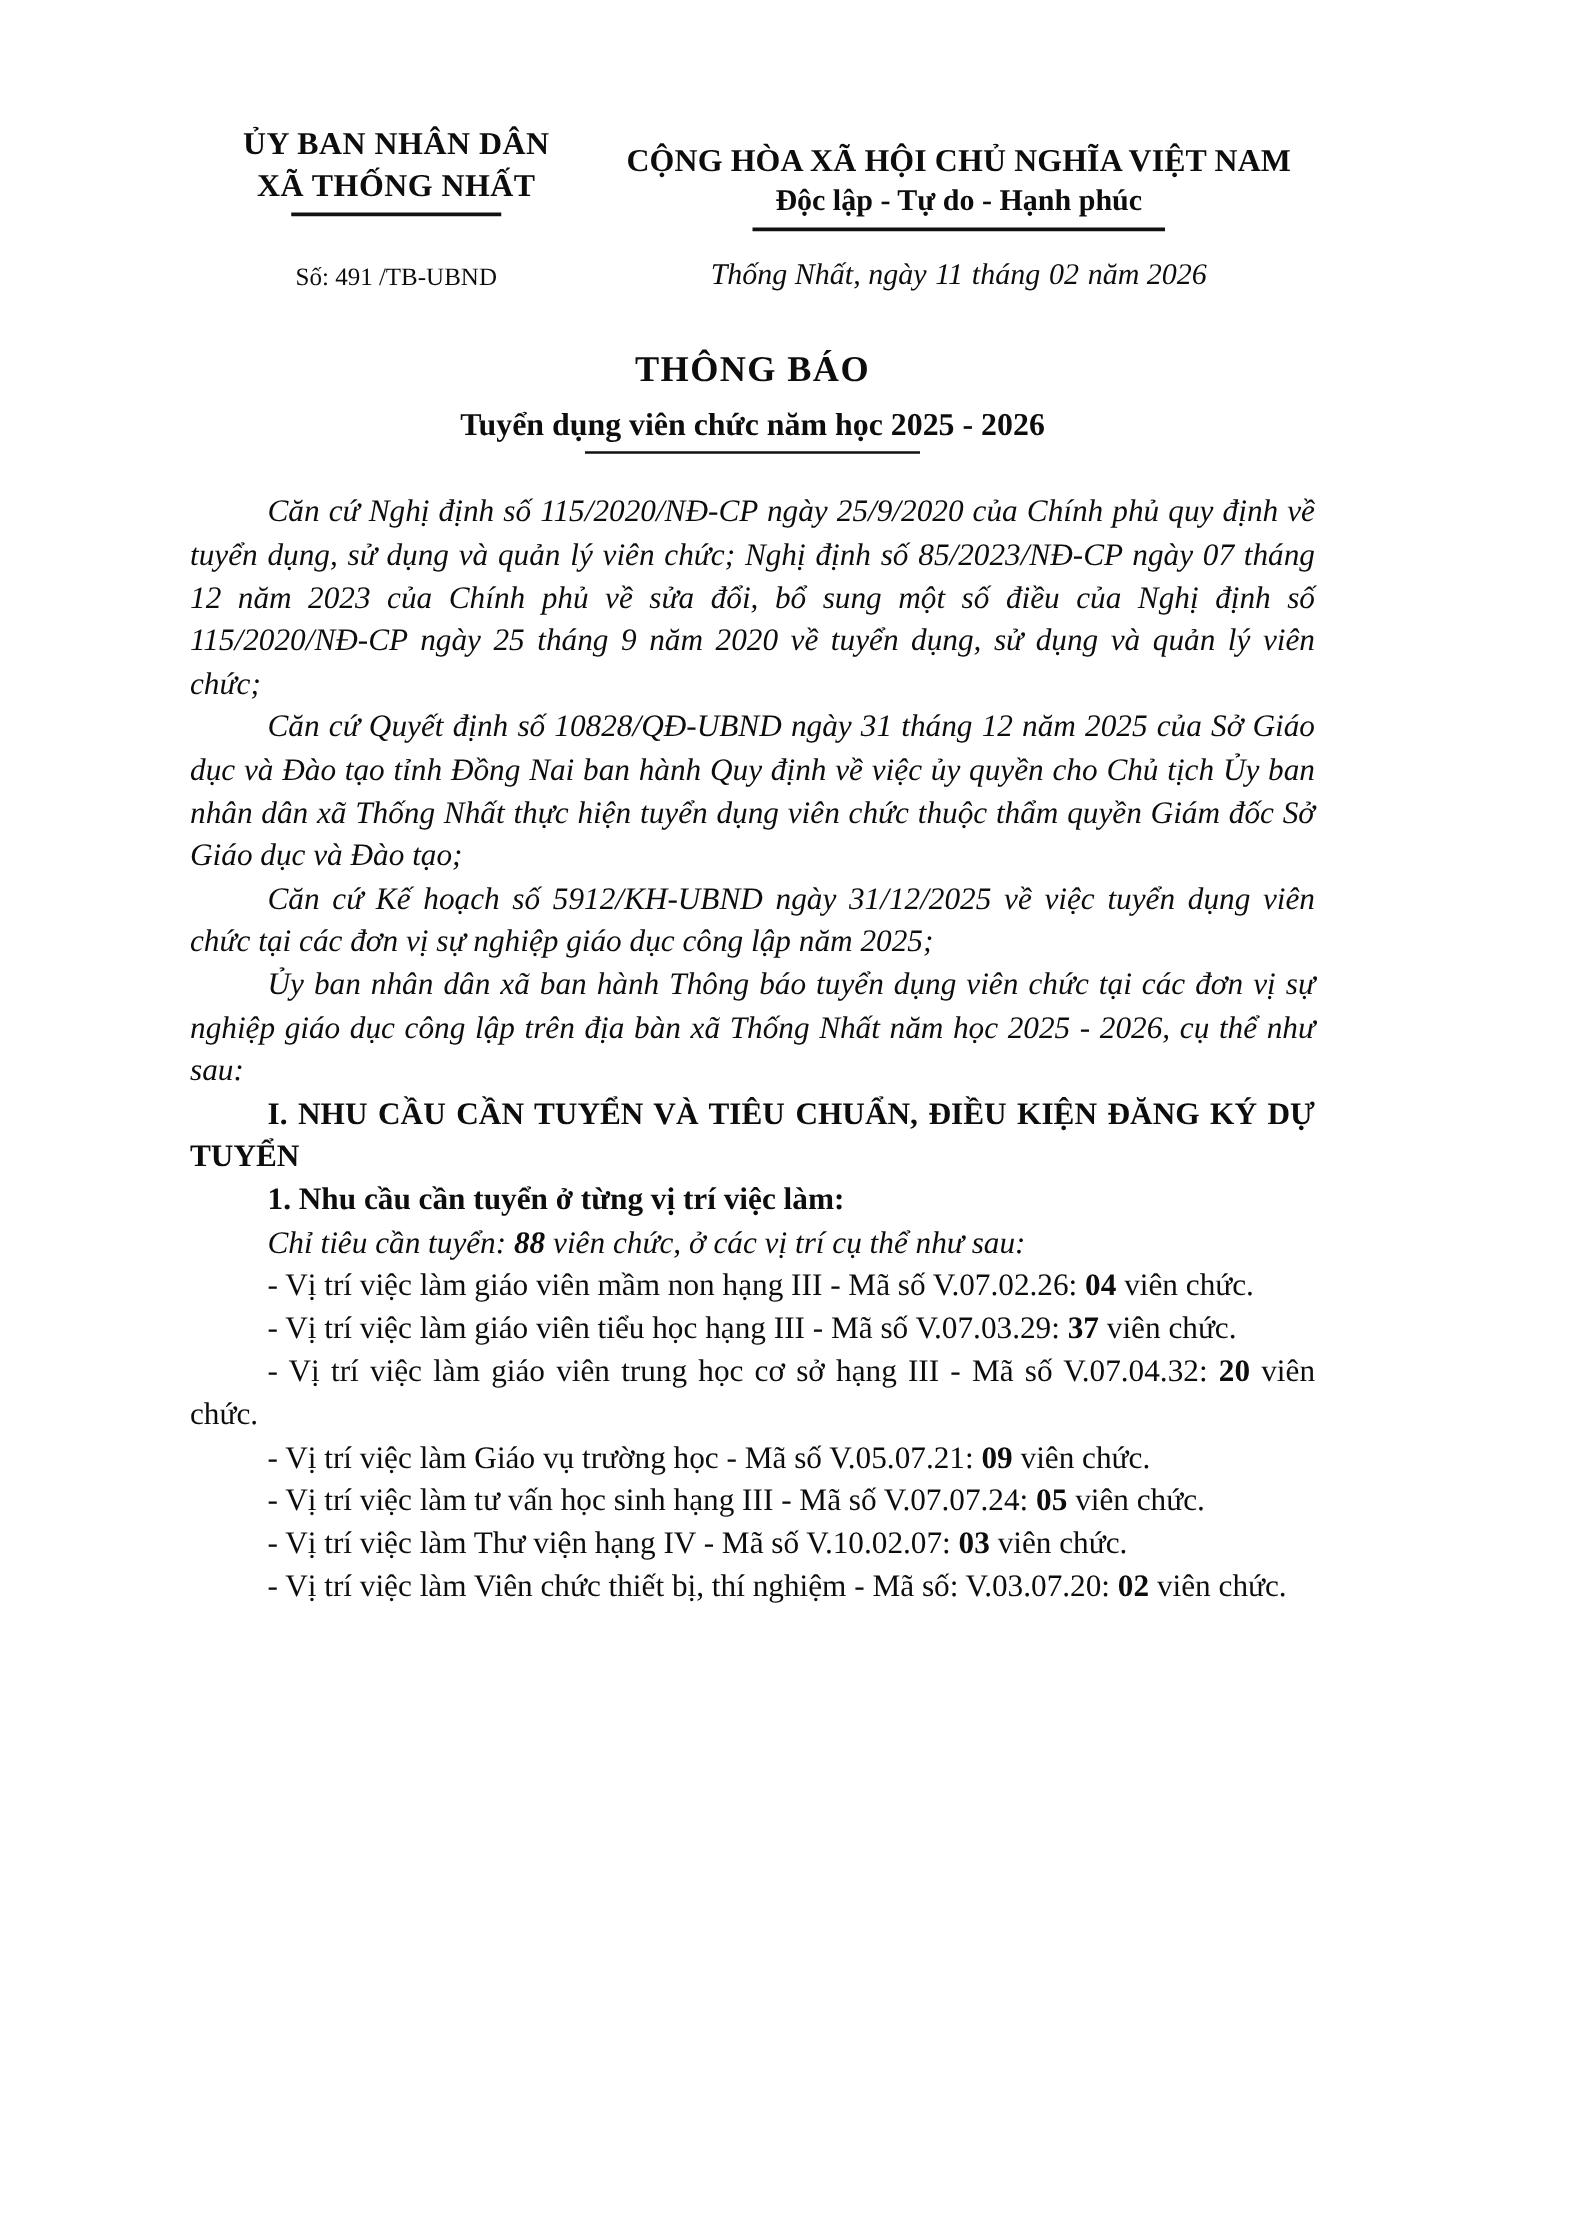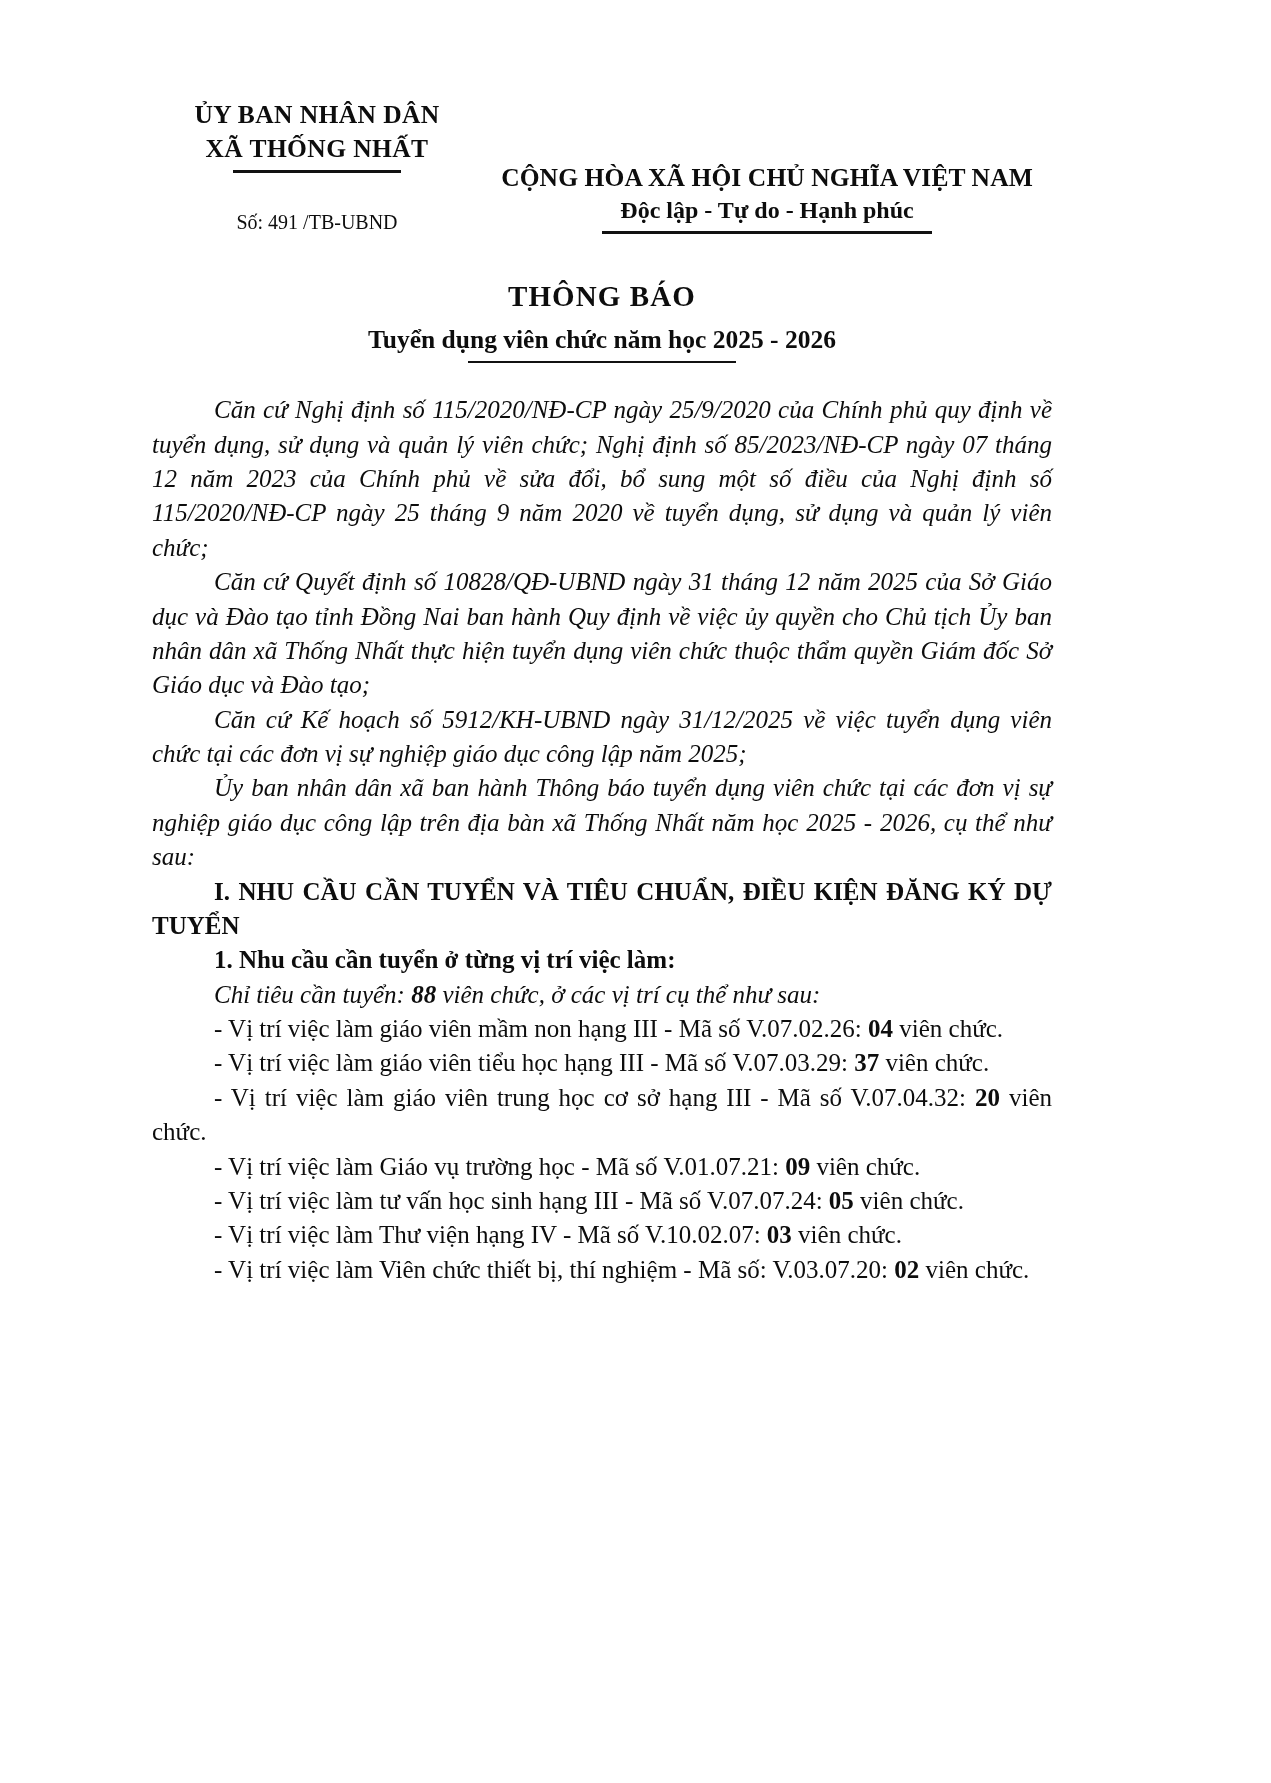--- a/index.html
+++ b/index.html
@@ -166,20 +166,27 @@
         <div class="org-line-1">ỦY BAN NHÂN DÂN</div>
         <div class="org-line-2">XÃ THỐNG NHẤT</div>
         <div class="rule-short"></div>
         <div class="doc-number">Số: 491 /TB-UBND</div>
       </div>
 
       <div class="header-right">
         <div class="nation-line-1">CỘNG HÒA XÃ HỘI CHỦ NGHĨA VIỆT NAM</div>
         <div class="nation-line-2">Độc lập - Tự do - Hạnh phúc</div>
         <div class="rule-long"></div>
+        <div class="date-line">
+          <span>Thống Nhất, ngày</span>
+          <span class="filled">11</span>
+          <span>tháng</span>
+          <span class="filled">02</span>
+          <span>năm 2026</span>
+        </div>
       </div>
 
     </div>
 
     <div class="title-block">
       <div class="doc-title">THÔNG BÁO</div>
       <div>
         <div class="doc-subtitle">Tuyển dụng viên chức năm học 2025 - 2026</div>
       </div>
       <div class="subtitle-rule"></div>
@@ -215,21 +222,21 @@
           <span>viên chức.</span>
         </p>
 
         <p class="bullet">
           <span>- Vị trí việc làm giáo viên trung học cơ sở hạng III - Mã số V.07.04.32:</span>
           <b class="num">20</b>
           <span>viên chức.</span>
         </p>
 
         <p class="bullet">
-          <span>- Vị trí việc làm Giáo vụ trường học - Mã số V.01.07.21:</span>
+          <span>- Vị trí việc làm Giáo vụ trường học - Mã số V.05.07.21:</span>
           <b class="num">09</b>
           <span>viên chức.</span>
         </p>
 
         <p class="bullet">
           <span>- Vị trí việc làm tư vấn học sinh hạng III - Mã số V.07.07.24:</span>
           <b class="num">05</b>
           <span>viên chức.</span>
         </p>
 

